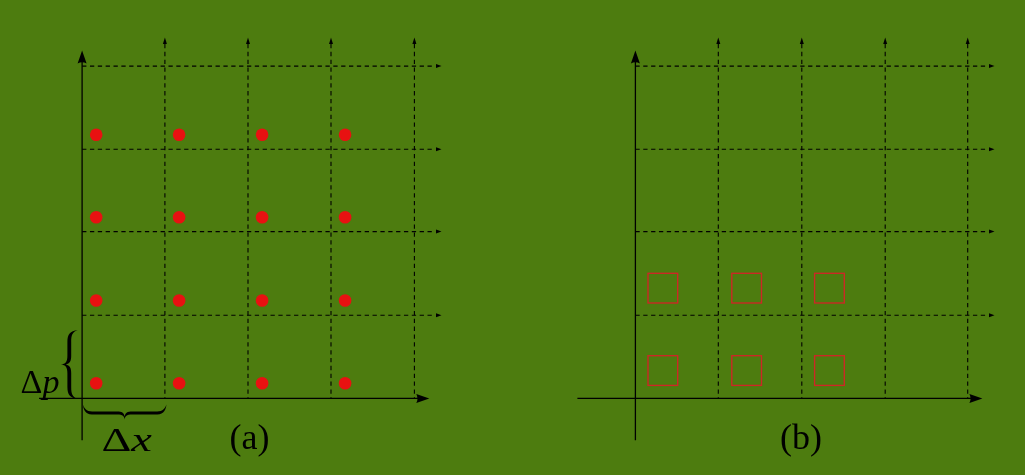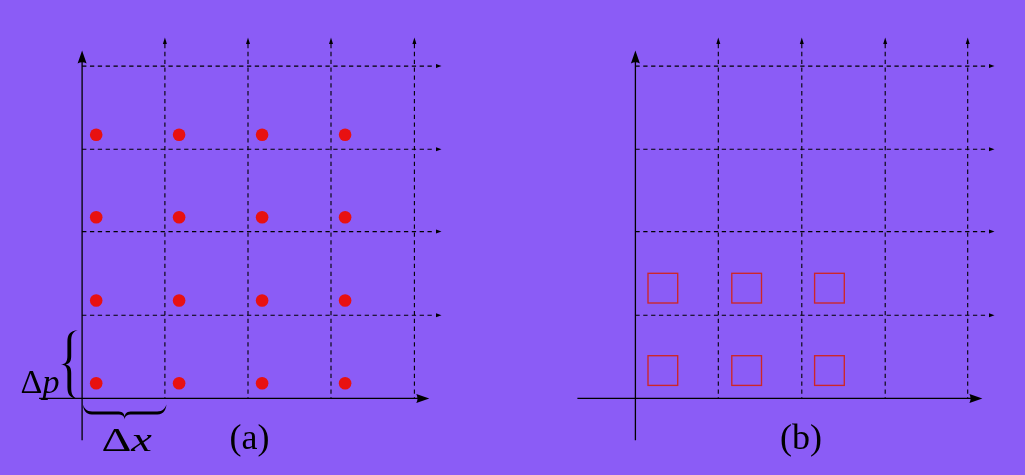--- a/index.html
+++ b/index.html
@@ -1,16 +1,16 @@
 <!DOCTYPE html>
 <html><head>
 <meta charset="utf-8">
 <style>
 html,body{margin:0;padding:0;background:#ffffff;}
-#fig{position:relative;width:1025px;height:475px;background:#8b5cf6;font-family:"Liberation Serif",serif;}
+#fig{position:relative;width:1025px;height:475px;background:#4d7c0f;font-family:"Liberation Serif",serif;}
 svg{position:absolute;left:0;top:0;}
 </style>
 </head>
 <body>
 <div id="fig">
 <svg width="1025" height="475" viewBox="0 0 1025 475">
 
   <g stroke="#000" stroke-width="1.1" fill="#000">
     <line x1="164.9" y1="44" x2="164.9" y2="398.4" stroke-dasharray="4.3 3.55"></line>
     <path d="M164.9 37.6 L166.9 43.9 L162.9 43.9 Z" stroke="none"></path>

